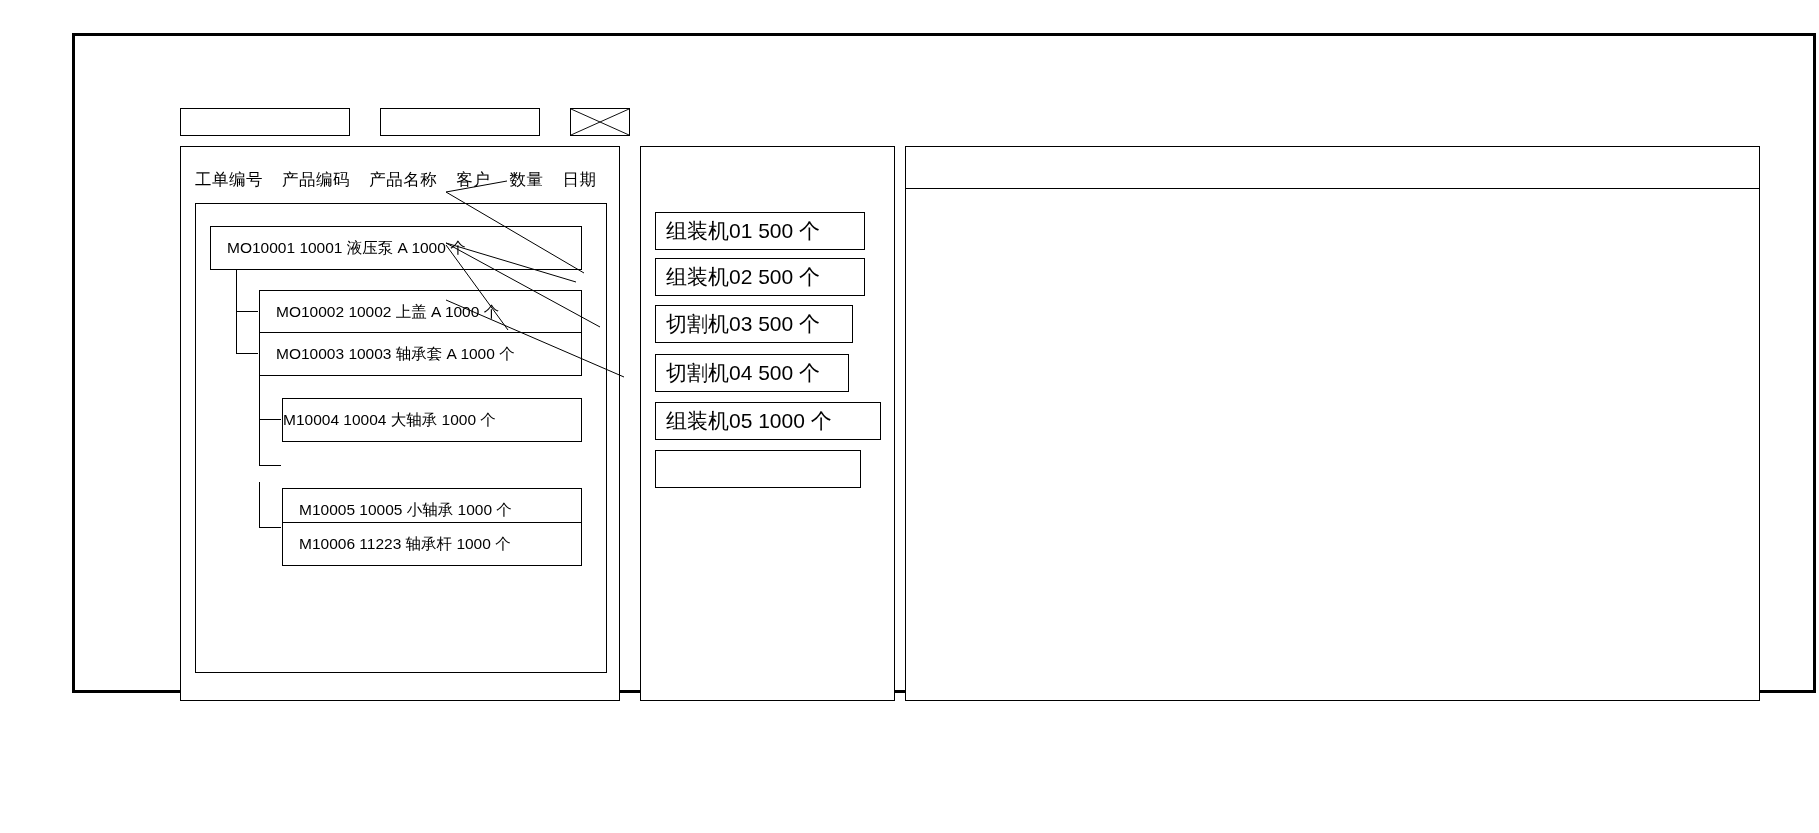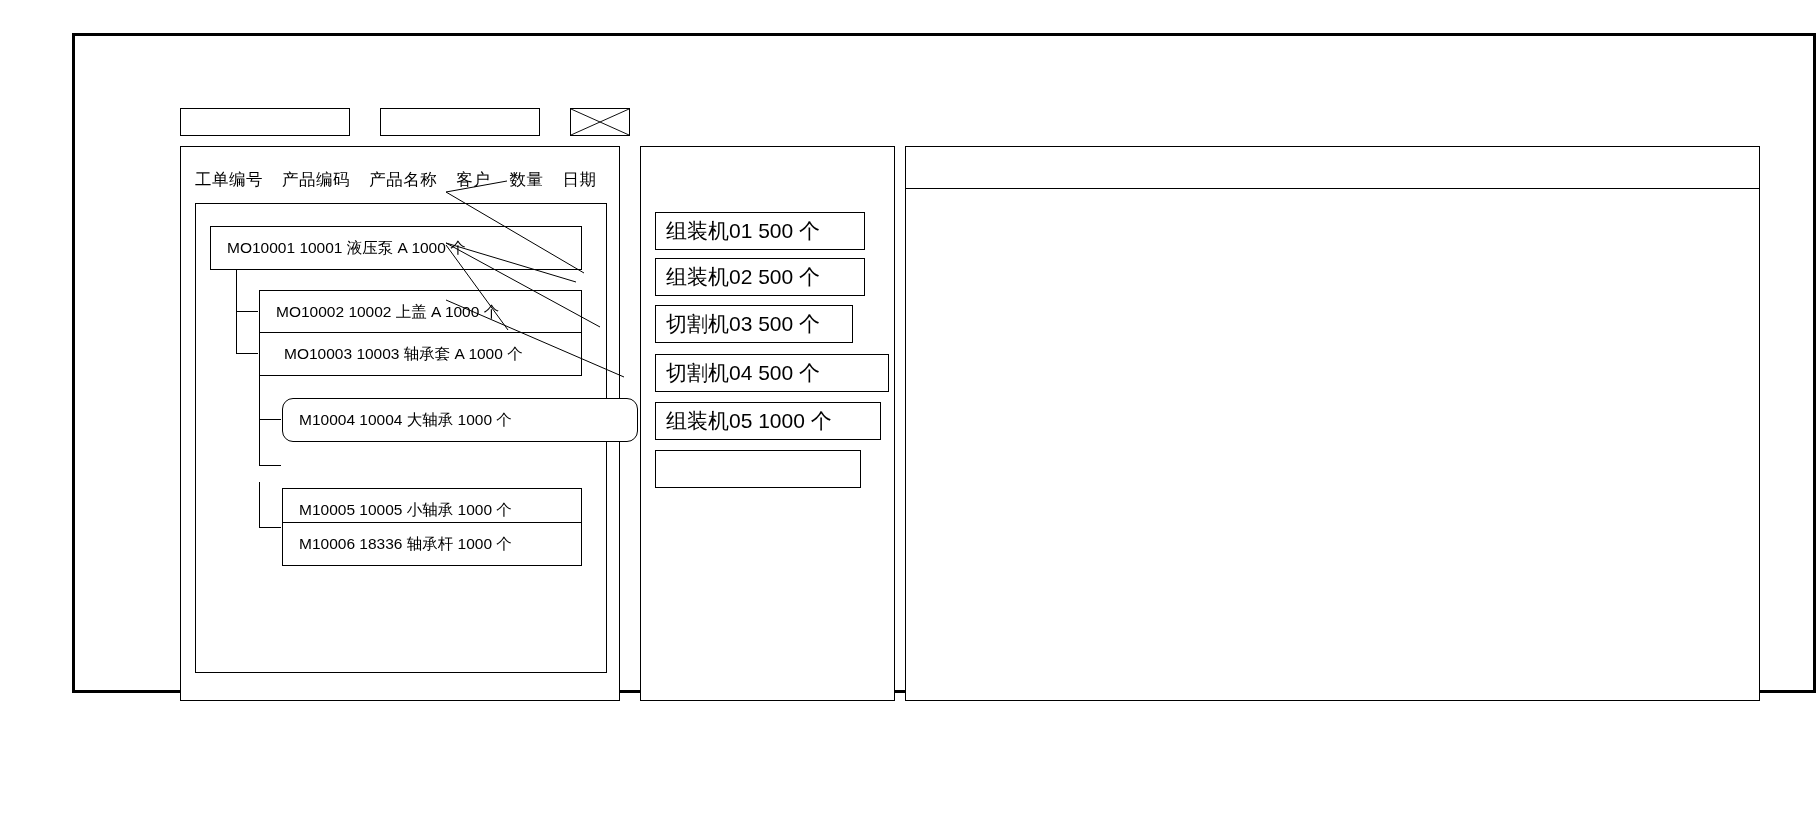--- a/index.html
+++ b/index.html
@@ -81,51 +81,51 @@
           <div class="h" style="top:41px;"></div>
         </div>
 
         <div class="tree-row" style="left:63px;top:86px;width:323px;padding-left:16px;text-align:center;">MO10002  10002   上盖   A   1000   个</div>
 
         <div class="elbow" style="left:40px;top:108px;width:24px;height:42px;">
           <div class="v" style="height:42px;"></div>
           <div class="h" style="top:41px;"></div>
         </div>
 
-        <div class="tree-row" style="left:63px;top:128px;width:323px;padding-left:24px;">MO10003   10003   轴承套 A    1000    个</div>
+        <div class="tree-row" style="left:63px;top:128px;width:323px;padding-left:16px;">MO10003   10003   轴承套 A    1000    个</div>
 
         <div class="elbow" style="left:63px;top:172px;width:24px;height:44px;">
           <div class="v" style="height:44px;"></div>
           <div class="h" style="top:43px;"></div>
         </div>
 
-        <div class="tree-row" style="left:86px;top:194px;width:356px;padding-left:16px;border-radius:11px;">M10004 10004  大轴承  1000   个</div>
+        <div class="tree-row" style="left:86px;top:194px;width:300px;">M10004 10004  大轴承  1000   个</div>
 
         <div class="elbow" style="left:63px;top:216px;width:24px;height:46px;">
           <div class="v" style="height:46px;"></div>
           <div class="h" style="top:45px;"></div>
         </div>
 
         <div class="tree-row" style="left:86px;top:256px;width:300px;padding-left:16px;margin-top:28px;">M10005  10005  小轴承  1000   个</div>
 
         <div class="elbow" style="left:63px;top:278px;width:24px;height:46px;">
           <div class="v" style="height:46px;"></div>
           <div class="h" style="top:45px;"></div>
         </div>
 
-        <div class="tree-row" style="left:86px;top:318px;width:300px;padding-left:16px;">M10006  18336  轴承杆  1000   个</div>
+        <div class="tree-row" style="left:86px;top:318px;width:300px;padding-left:16px;">M10006  11223  轴承杆  1000   个</div>
 
       </div>
     </div>
 
     <div class="mid-panel">
       <div class="mach-row" style="top:65px;width:210px;">组装机01    500  个</div>
       <div class="mach-row" style="top:111px;width:210px;">组装机02    500  个</div>
       <div class="mach-row" style="top:158px;width:198px;">切割机03   500  个</div>
-      <div class="mach-row" style="top:207px;width:234px;">切割机04  500  个</div>
+      <div class="mach-row" style="top:207px;width:194px;">切割机04  500  个</div>
       <div class="mach-row" style="top:255px;width:226px;">组装机05   1000 个</div>
       <div class="mach-row" style="top:303px;width:206px;"></div>
     </div>
 
     <div class="right-panel">
       <div class="right-header"></div>
       <div class="right-body"></div>
     </div>
 
   </div>

